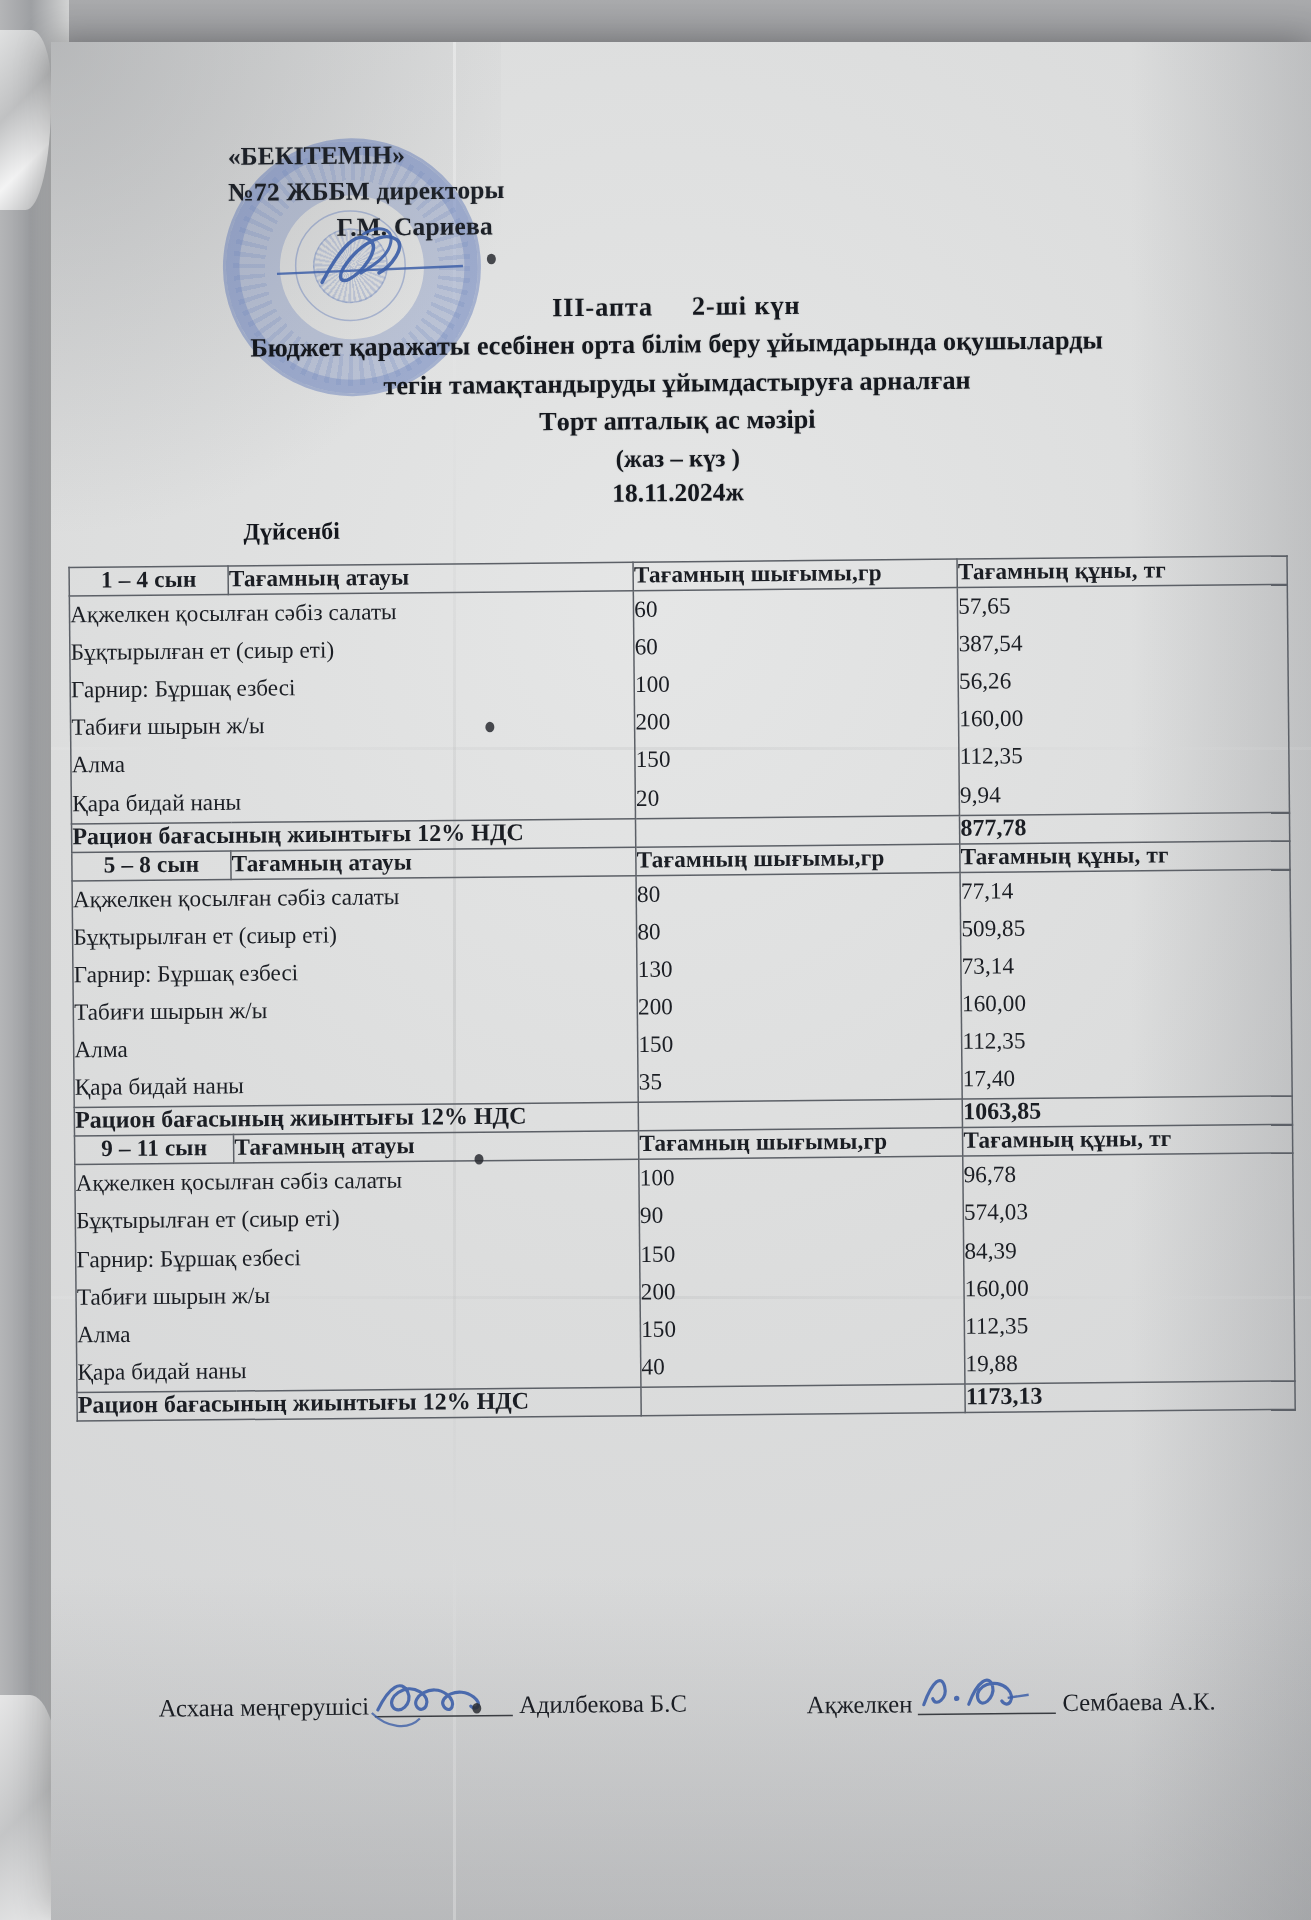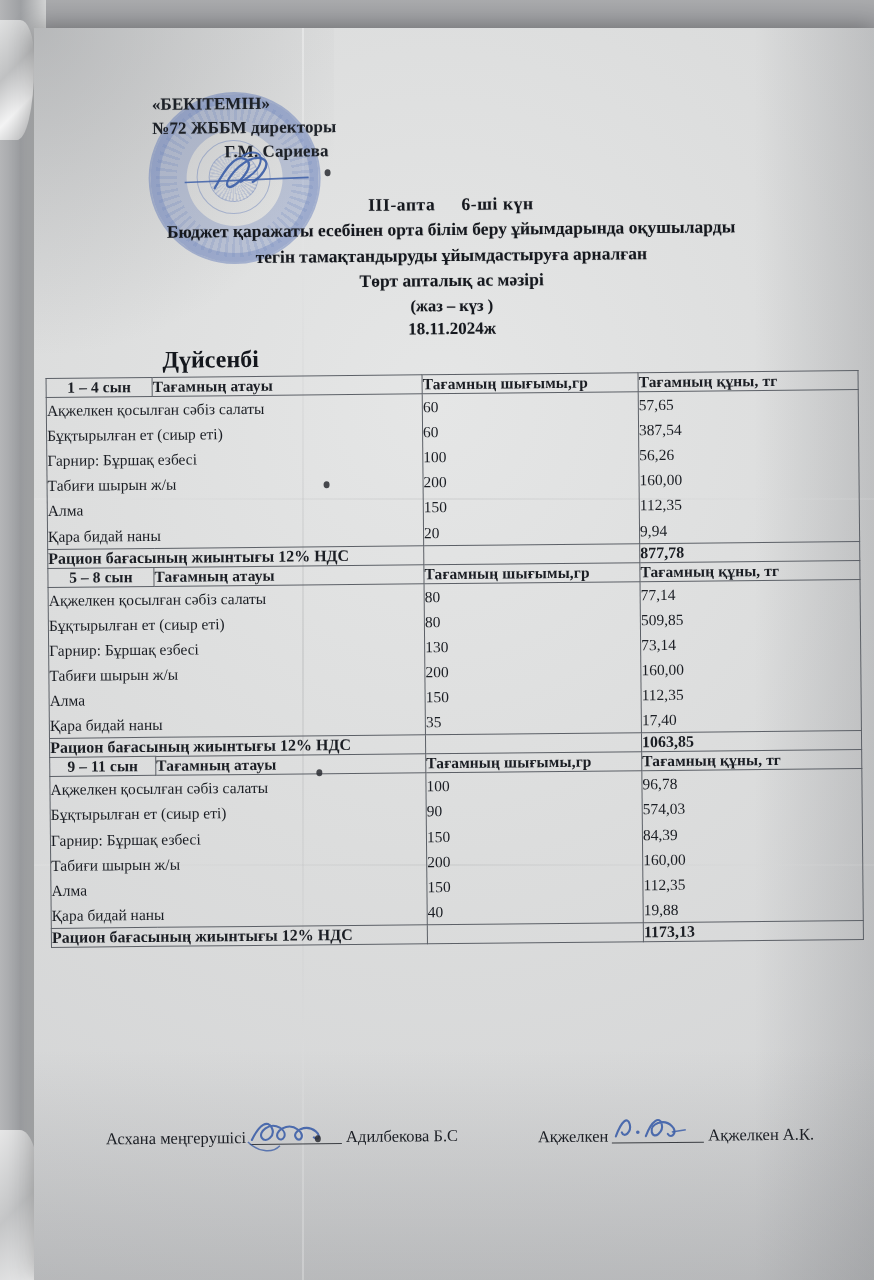--- a/index.html
+++ b/index.html
@@ -196,21 +196,21 @@
   .title-l2 { font-size: 17.5px; }
   .title-l3 { font-size: 17.5px; }
   .title-l4 { font-size: 16.5px; font-weight: 700; }
   .title-l5 { font-size: 17px; font-weight: 700; }
 
   
   .weekday {
     position: absolute;
     left: 130px;
     top: 316px;
-    font-size: 24px;
+    font-size: 16px;
     font-weight: 700;
     color: #14171d;
   }
 
   
   .menu-table {
     position: absolute;
     left: 13px;
     top: 346px;
     width: 812px;
@@ -325,21 +325,21 @@
 
       <svg class="sig-director" viewBox="0 0 210 52">
         <path d="M4 34 C 40 33, 78 32, 128 30" stroke="#3d5fa8" stroke-width="1.6" fill="none" opacity=".85"></path>
         <path d="M34 40 C 48 14, 58 6, 66 12 C 74 18, 60 34, 52 38 C 46 41, 44 36, 50 28
                  C 60 14, 76 6, 84 12 C 90 17, 80 30, 72 34" stroke="#3d5fa8" stroke-width="2.3" fill="none" stroke-linecap="round" opacity=".92"></path>
         <path d="M62 8 C 72 2, 82 4, 80 14 C 78 24, 66 30, 60 34" stroke="#3d5fa8" stroke-width="2" fill="none" stroke-linecap="round" opacity=".9"></path>
       </svg>
 
       <div class="title-block">
         <div class="title-week">
-          <span>III-апта</span><span class="gap"></span><span>6-ші күн</span>
+          <span>III-апта</span><span class="gap"></span><span>2-ші күн</span>
         </div>
         <div class="title-l1">Бюджет қаражаты есебінен орта білім беру ұйымдарында оқушыларды</div>
         <div class="title-l2">тегін тамақтандыруды ұйымдастыруға арналған</div>
         <div class="title-l3">Төрт апталық ас мәзірі</div>
         <div class="title-l4">(жаз – күз  )</div>
         <div class="title-l5">18.11.2024ж</div>
       </div>
 
       <div class="weekday">Дүйсенбі</div>
 
@@ -471,21 +471,21 @@
                 <path d="M6 26 C 14 10, 22 6, 26 14 C 30 22, 20 30, 16 24 C 12 18, 24 8, 34 14 C 44 20, 36 30, 32 24 C 28 18, 42 8, 52 16 C 60 22, 54 30, 50 24 C 46 18, 60 10, 70 18 C 76 23, 72 28, 68 24" stroke="#3d5fa8" stroke-width="2.1" fill="none" stroke-linecap="round" opacity=".9"></path>
                 <path d="M2 28 C 12 38, 26 40, 34 32" stroke="#3d5fa8" stroke-width="1.5" fill="none" opacity=".8"></path>
               </svg></span><span>Адилбекова Б.С</span>
         </div>
         <div class="foot-item foot-b">
           <span>Ақжелкен</span><span class="sig-line"><svg class="sig-scribble" width="100" height="38" viewBox="0 0 100 38">
                 <path d="M8 24 C 14 8, 20 4, 22 12 C 24 20, 16 26, 14 20" stroke="#3d5fa8" stroke-width="2.1" fill="none" stroke-linecap="round" opacity=".9"></path>
                 <circle cx="30" cy="20" r="1.8" fill="#3d5fa8" opacity=".9"></circle>
                 <path d="M38 24 C 44 8, 52 4, 54 12 C 56 20, 46 28, 44 20 C 42 12, 56 6, 64 14 C 70 20, 64 28, 60 22" stroke="#3d5fa8" stroke-width="2.1" fill="none" stroke-linecap="round" opacity=".9"></path>
                 <path d="M64 20 L 78 18" stroke="#3d5fa8" stroke-width="1.6" fill="none" opacity=".85"></path>
-              </svg></span><span>Ақжелкен А.К.</span>
+              </svg></span><span>Сембаева А.К.</span>
         </div>
       </div>
 
       <div class="dot" style="left:294px; top:140px;"></div>
       <div class="dot" style="left:290px; top:452px;"></div>
       <div class="dot" style="left:280px; top:740px;"></div>
       <div class="dot" style="left:275px; top:1106px;"></div>
 
     </div>
   </div>

